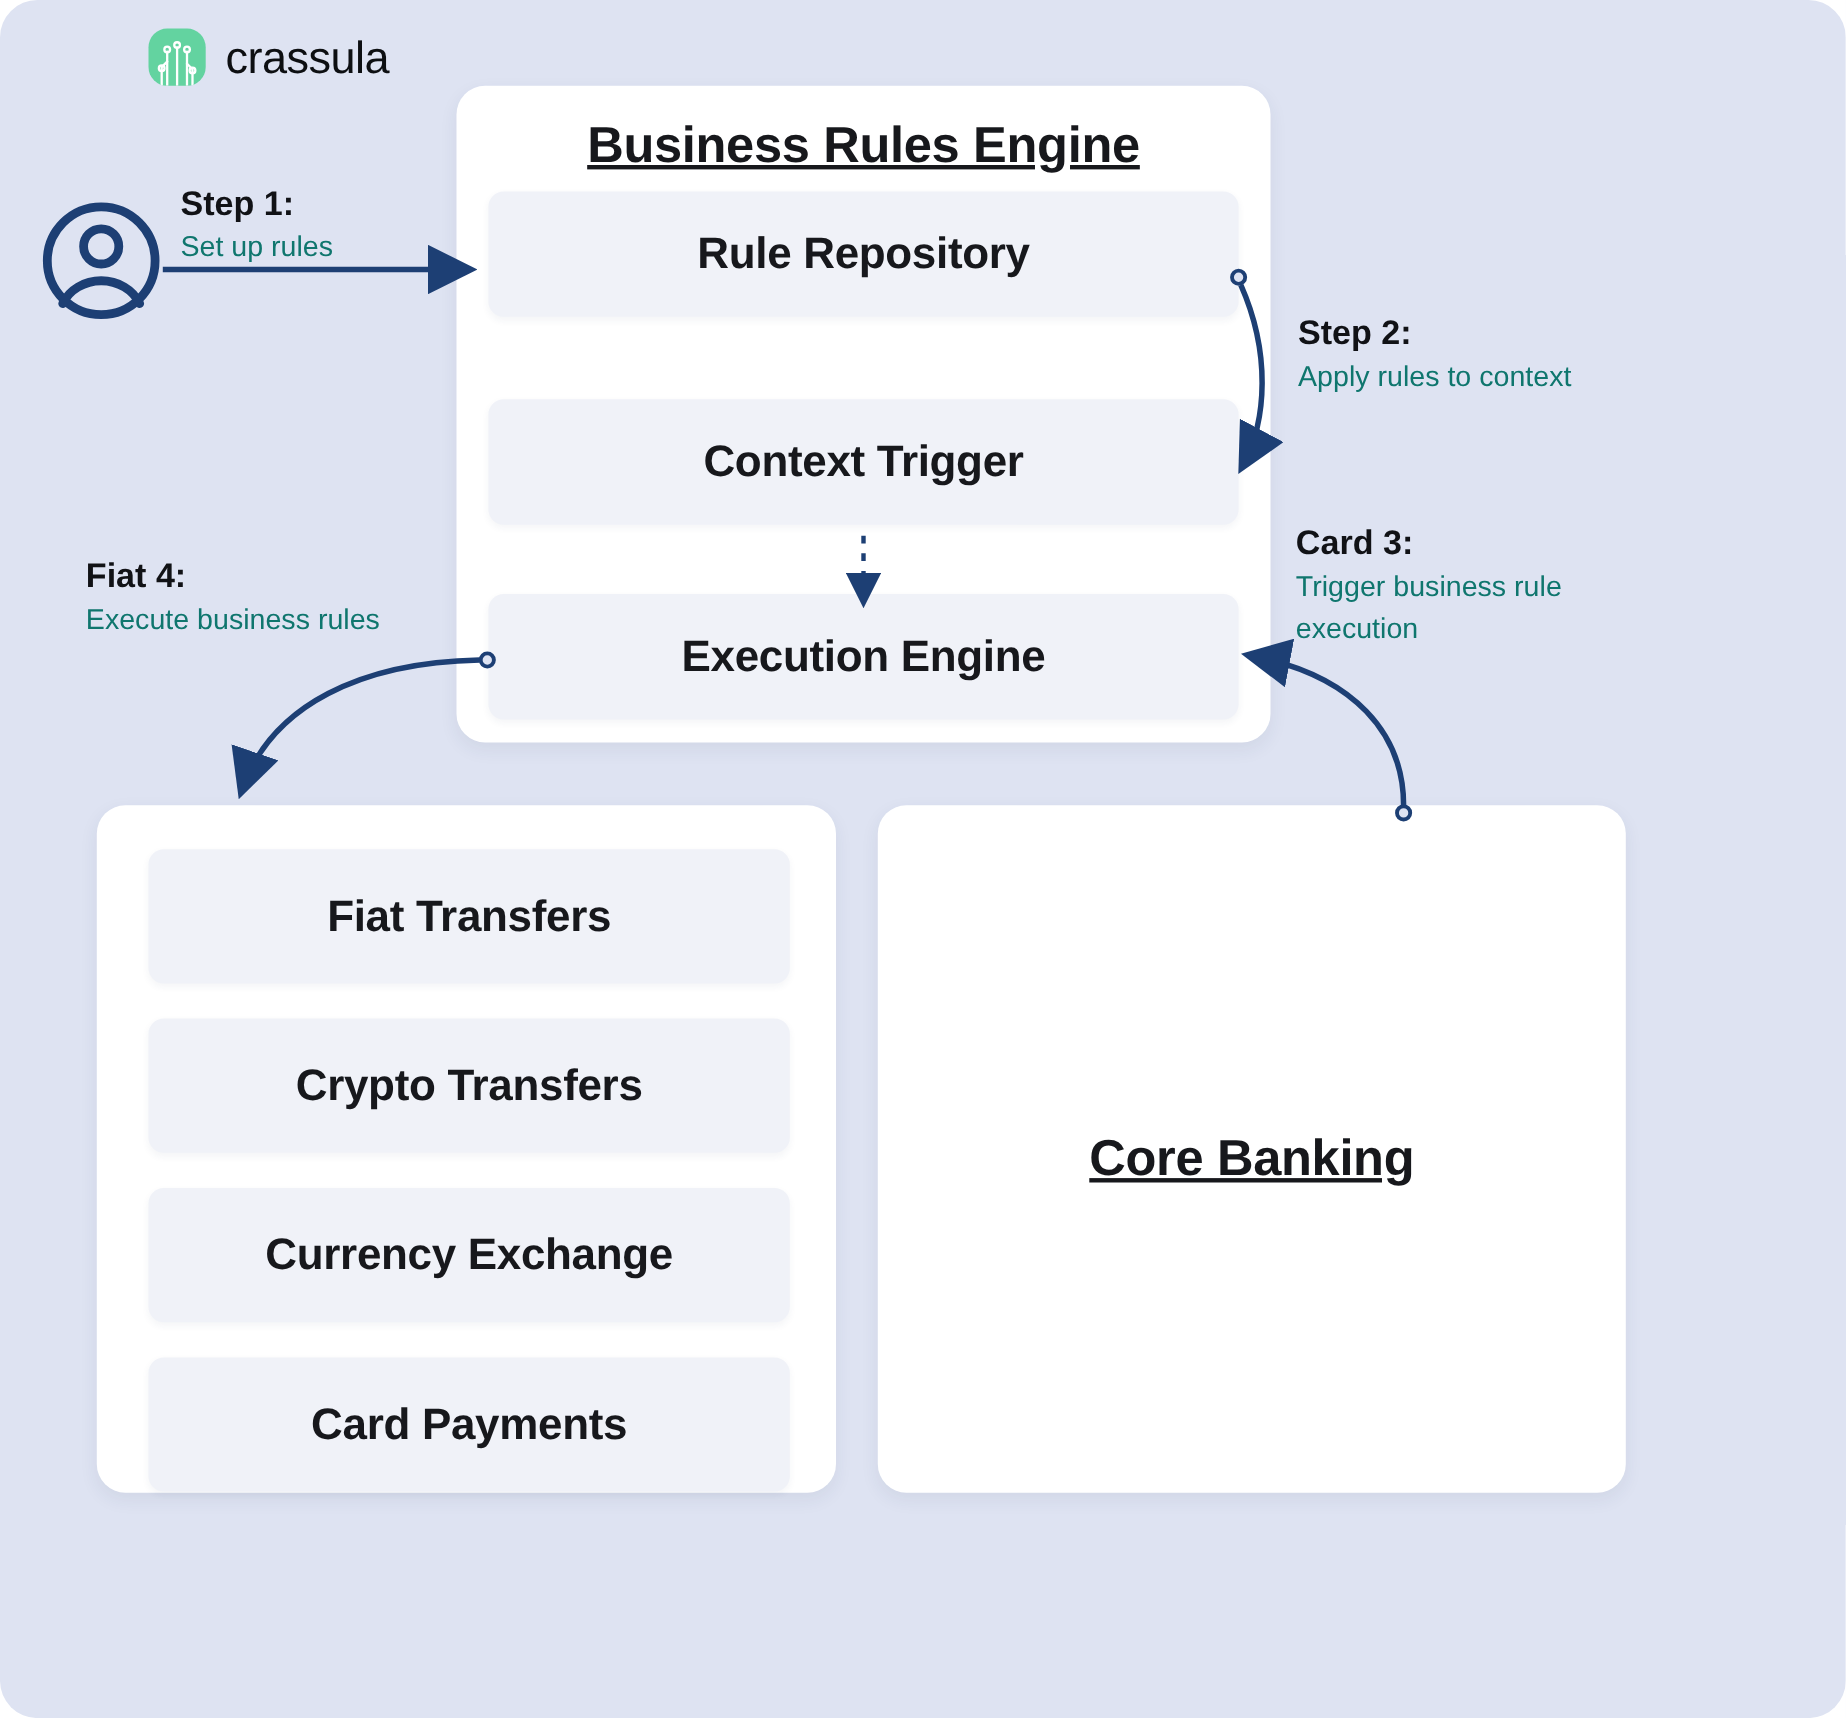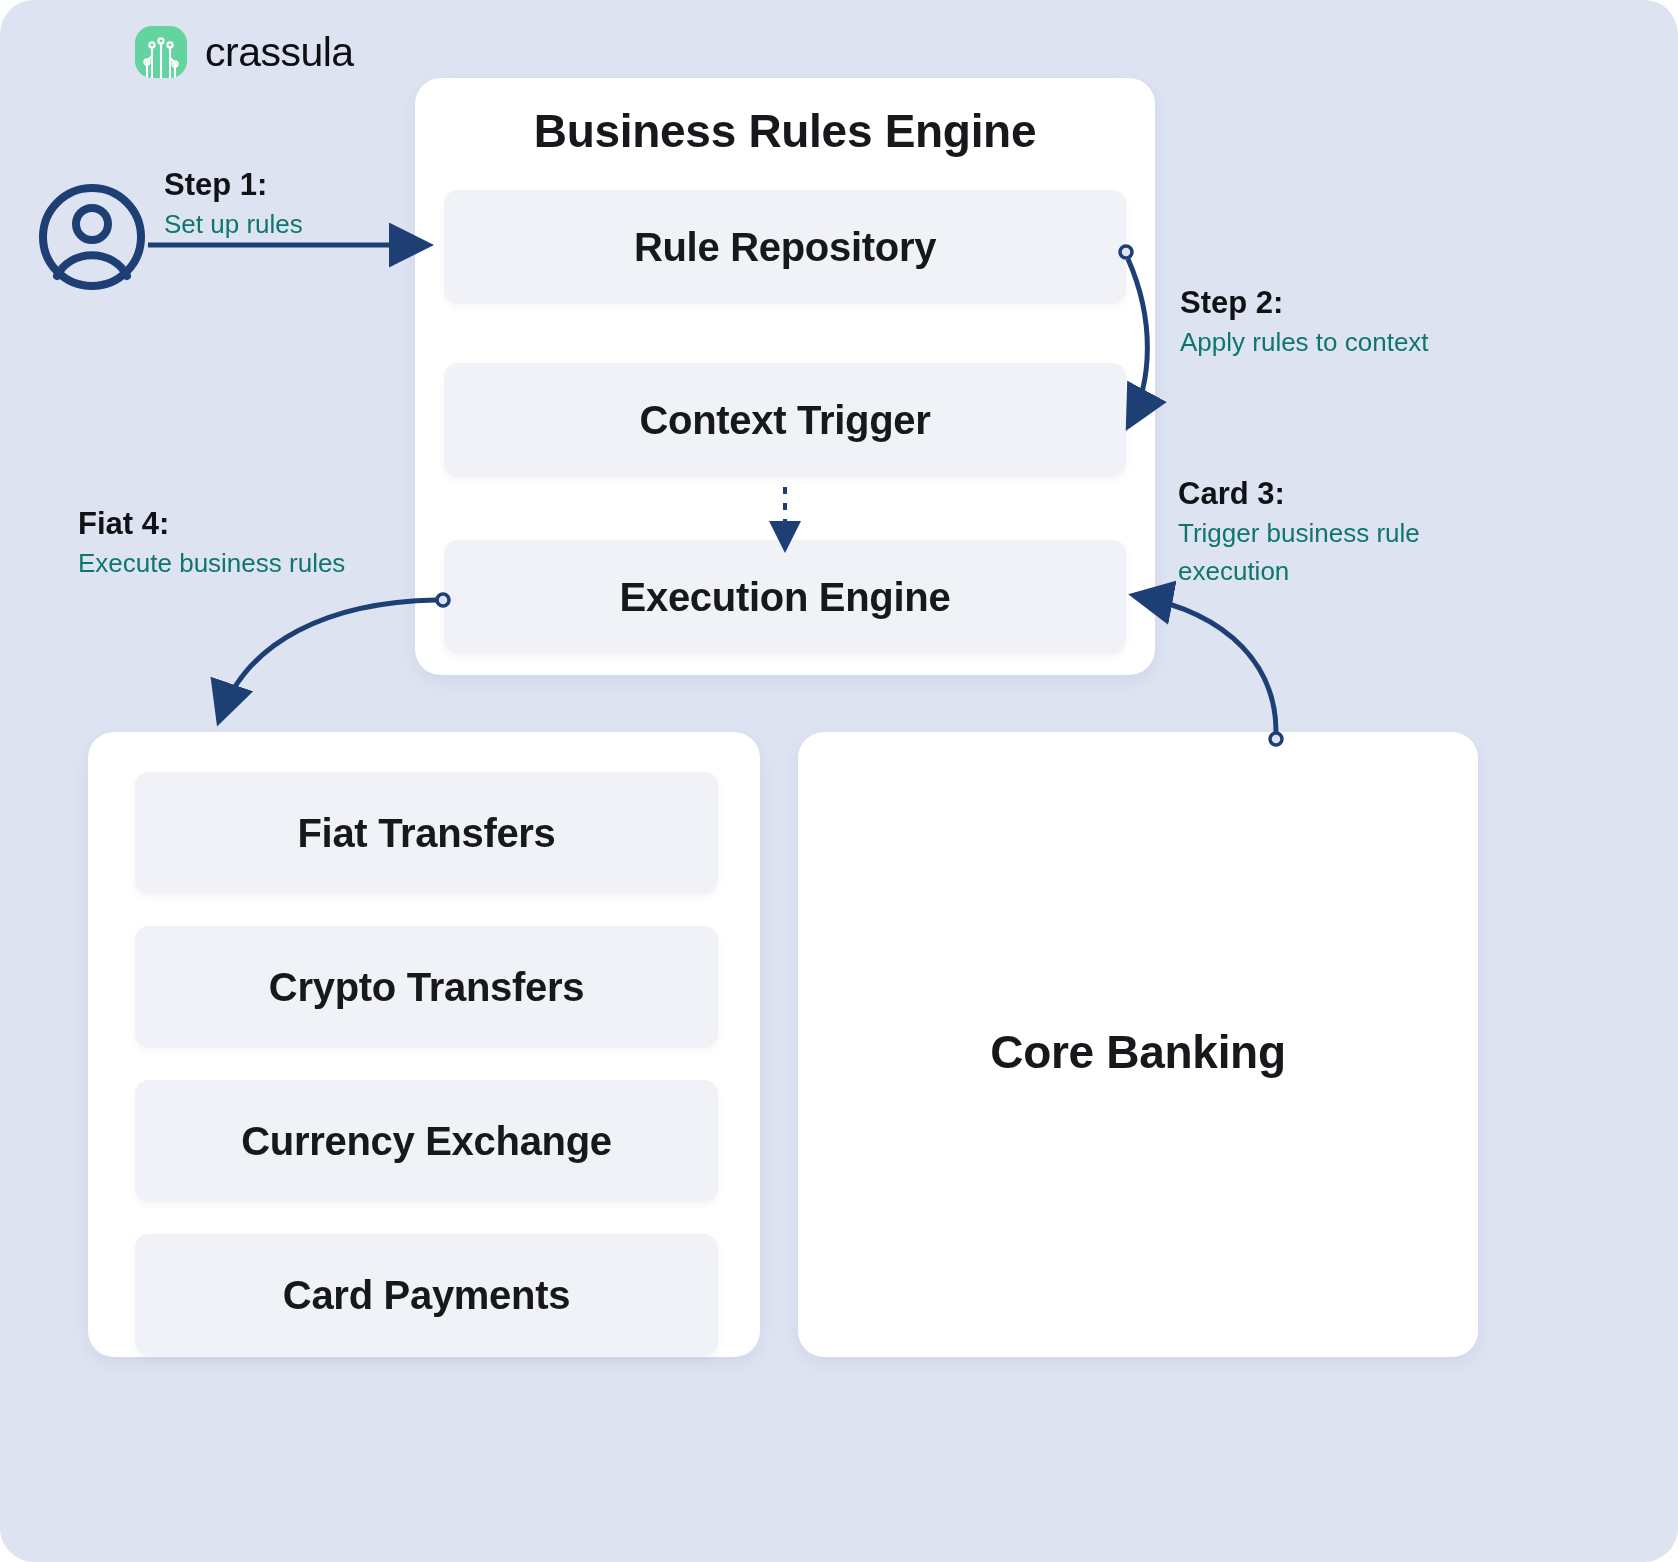--- a/index.html
+++ b/index.html
@@ -59,20 +59,21 @@
 
   .card-title {
     position: absolute;
     left: 0;
     width: 100%;
     text-align: center;
     font-size: 46px;
     font-weight: 700;
     color: #17181c;
     letter-spacing: -0.3px;
+    text-decoration: underline;
   }
   #bre-card .card-title { top: 26px; }
   #core-card .card-title { top: 293px; }
 
   
   .tile {
     position: absolute;
     background: #f0f2f8;
     border-radius: 14px;
     box-shadow: 0 3px 7px rgba(38,50,90,0.05);
@@ -82,21 +83,21 @@
     font-size: 40px;
     font-weight: 700;
     color: #17181c;
     letter-spacing: -0.3px;
   }
   #bre-card .tile {
     left: 29px;
     width: 682px;
     height: 114px;
   }
-  #tile-rule-repository { top: 112px; }
+  #tile-rule-repository { top: 96px; }
   #tile-context-manager { top: 285px; }
   #tile-execution-engine { top: 462px; }
 
   #ops-card .tile {
     left: 47px;
     width: 583px;
     height: 122px;
   }
   #tile-fiat-transfers     { top: 40px;  }
   #tile-crypto-transfers   { top: 194px; }

